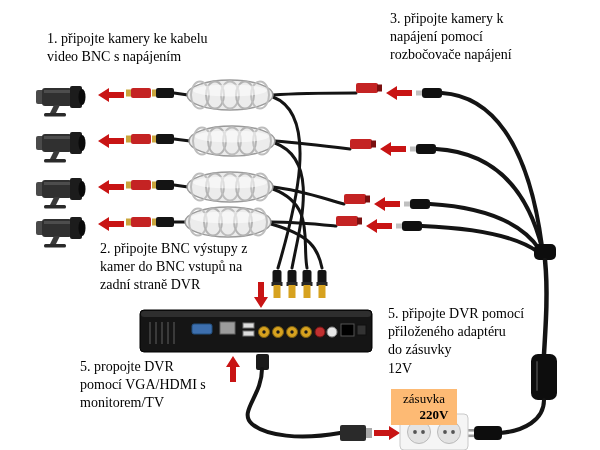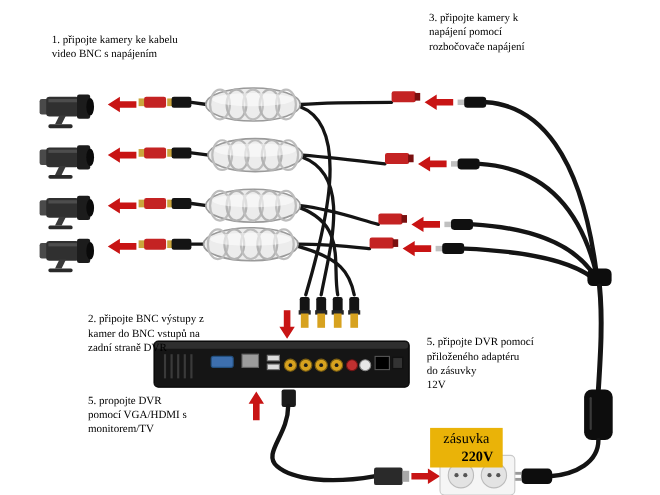--- a/index.html
+++ b/index.html
@@ -2,30 +2,30 @@
 <html><head>
 <meta charset="utf-8">
 <style>
   html,body{margin:0;padding:0;background:#fff;}
   .stage{
     position:relative;width:600px;height:450px;background:#ffffff;
     font-family:"Liberation Serif", serif;color:#000;overflow:hidden;
   }
   .stage svg{position:absolute;left:0;top:0;}
   .step{
-    position:absolute;font-size:10px;line-height:1.3;white-space:pre-line;
+    position:absolute;font-size:14px;line-height:1.3;white-space:pre-line;
   }
   .outlet-label{
     position:absolute;left:391px;top:389px;width:66px;text-align:center;
-    background:#eab308;padding:2px 0 3px 0;font-size:13px;line-height:1.2;
+    background:#fdba74;padding:2px 0 3px 0;font-size:13px;line-height:1.2;
   }
   .outlet-label .v{font-weight:bold;padding-left:20px;}
   #t-step1{left:35px;top:30px;width:225px;margin-left:12px;}
   #t-step3{left:390px;top:10px;width:195px;}
-  #t-step2{left:80px;top:240px;width:200px;margin-top:44px;}
+  #t-step2{left:100px;top:240px;width:200px;}
   #t-step4{left:388px;top:305px;width:200px;}
   #t-step5{left:80px;top:358px;width:165px;}
 </style>
 </head>
 <body>
 
 <div class="stage">
 
   <svg width="600" height="450" viewBox="0 0 600 450">
     <defs>

